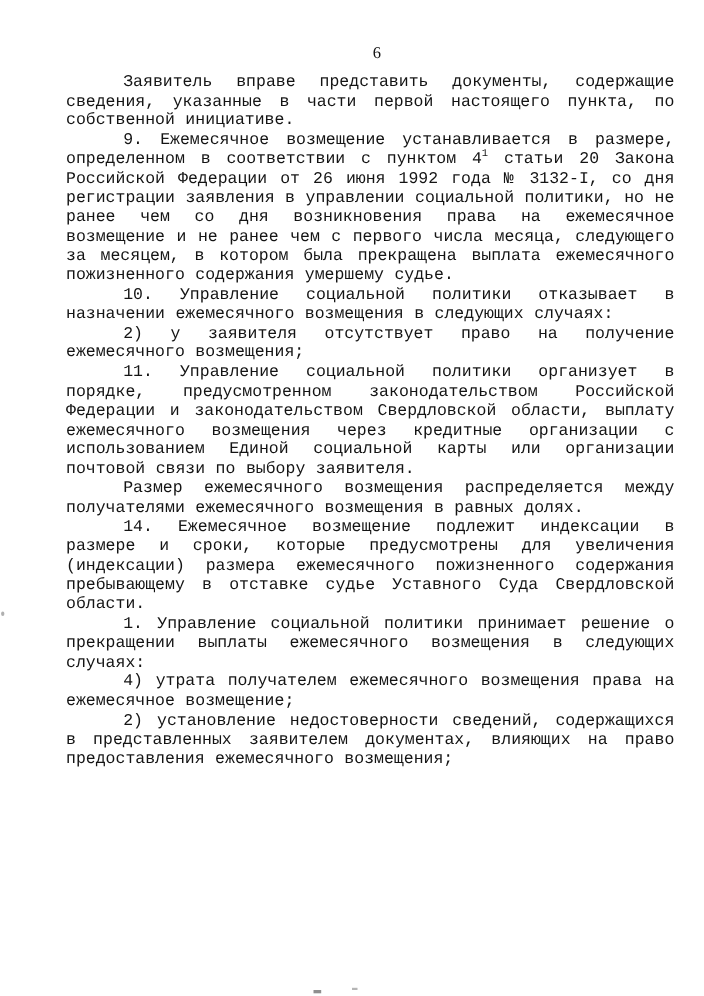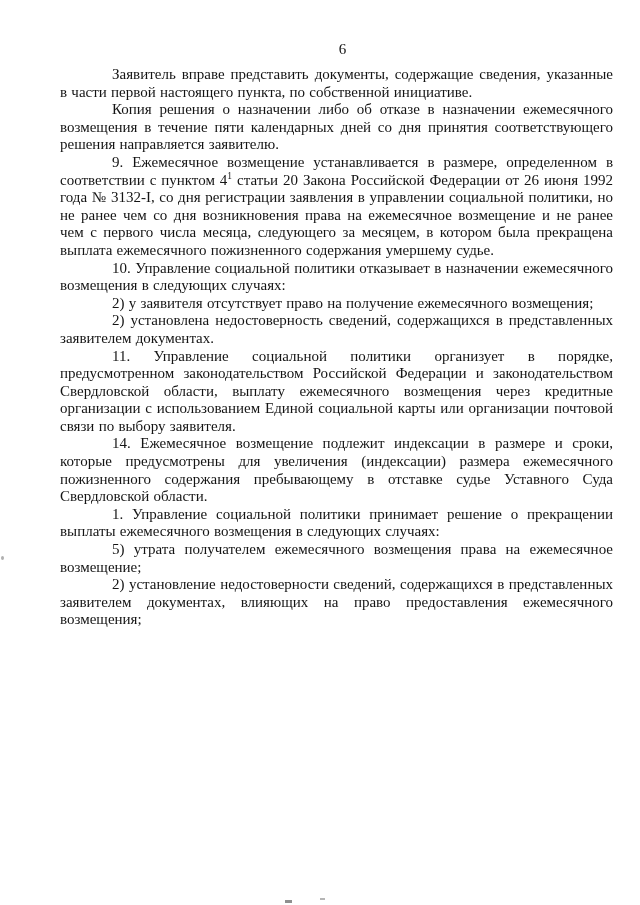--- a/index.html
+++ b/index.html
@@ -29,20 +29,21 @@
     margin-bottom: 8px;
     padding-left: 12px;
   }
   .para {
     margin: 0;
     font-size: 15px;
     line-height: 17.6px;
     text-align: justify;
     text-indent: 52px;
     word-spacing: 0.5px;
+    font-family: Liberation Mono, monospace;
   }
   .sup {
     font-size: 9.5px;
     line-height: 0;
     vertical-align: super;
   }
   .speck {
     position: absolute;
     pointer-events: none;
   }
@@ -56,25 +57,24 @@
 <div class="page">
 
   <div class="speck speck-a"></div>
   <div class="speck speck-b"></div>
   <div class="speck speck-c"></div>
 
   <div class="textblock">
     <div class="page-number">6</div>
 
     <p class="para">Заявитель вправе представить документы, содержащие сведения, указанные в части первой настоящего пункта, по собственной инициативе.</p>
-    <p class="para">Копия решения о назначении либо об отказе в назначении ежемесячного возмещения в течение пяти календарных дней со дня принятия соответствующего решения направляется заявителю.</p>
     <p class="para"><span>9. Ежемесячное возмещение устанавливается в размере, определенном в соответствии с пунктом 4</span><sup class="sup">1</sup><span> статьи 20 Закона Российской Федерации от 26 июня 1992 года № 3132-I, со дня регистрации заявления в управлении социальной политики, но не ранее чем со дня возникновения права на ежемесячное возмещение и не ранее чем с первого числа месяца, следующего за месяцем, в котором была прекращена выплата ежемесячного пожизненного содержания умершему судье.</span></p>
     <p class="para">10. Управление социальной политики отказывает в назначении ежемесячного возмещения в следующих случаях:</p>
     <p class="para">2) у заявителя отсутствует право на получение ежемесячного возмещения;</p>
-    <p class="para">2) установлена недостоверность сведений, содержащихся в представленных заявителем документах.</p>
     <p class="para">11. Управление социальной политики организует в порядке, предусмотренном законодательством Российской Федерации и законодательством Свердловской области, выплату ежемесячного возмещения через кредитные организации с использованием Единой социальной карты или организации почтовой связи по выбору заявителя.</p>
+    <p class="para">Размер ежемесячного возмещения распределяется между получателями ежемесячного возмещения в равных долях.</p>
     <p class="para">14. Ежемесячное возмещение подлежит индексации в размере и сроки, которые предусмотрены для увеличения (индексации) размера ежемесячного пожизненного содержания пребывающему в отставке судье Уставного Суда Свердловской области.</p>
     <p class="para">1. Управление социальной политики принимает решение о прекращении выплаты ежемесячного возмещения в следующих случаях:</p>
-    <p class="para">5) утрата получателем ежемесячного возмещения права на ежемесячное возмещение;</p>
+    <p class="para">4) утрата получателем ежемесячного возмещения права на ежемесячное возмещение;</p>
     <p class="para">2) установление недостоверности сведений, содержащихся в представленных заявителем документах, влияющих на право предоставления ежемесячного возмещения;</p>
   </div>
 
 </div>
 
 </body></html>

